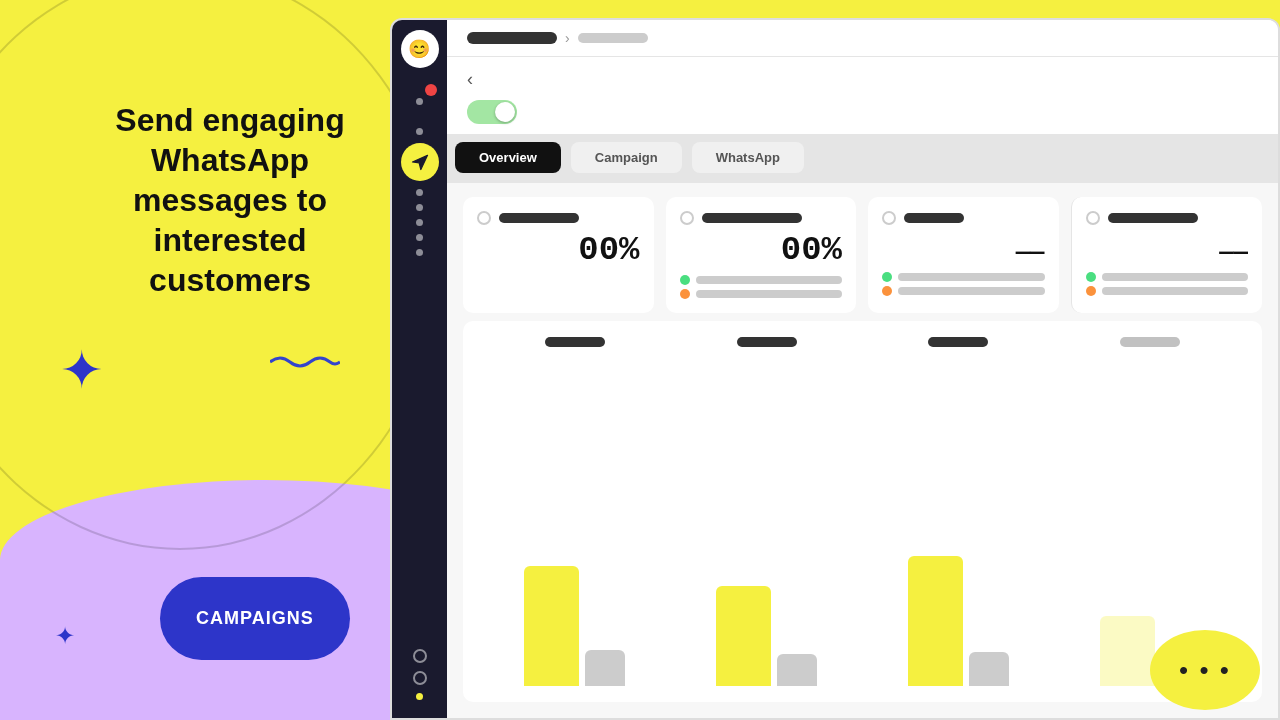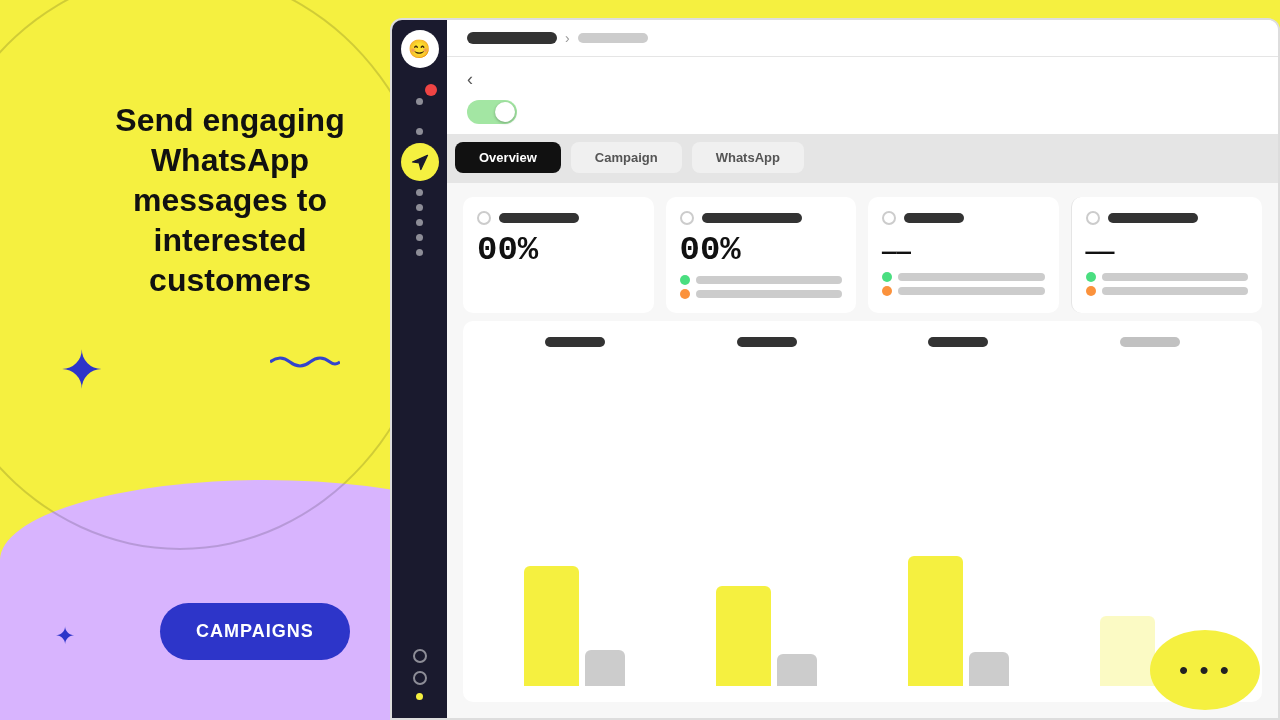--- a/index.html
+++ b/index.html
@@ -81,21 +81,21 @@
     .campaigns-btn {
       position: absolute;
       bottom: 60px;
       left: 160px;
       z-index: 20;
       background: #2d35c9;
       color: #fff;
       font-weight: 800;
       font-size: 18px;
       letter-spacing: 1px;
-      padding: 18px 36px;
+      padding: 31px 36px;
       border-radius: 50px;
       border: none;
       cursor: pointer;
     }
 
     
     .star-small {
       position: absolute;
       bottom: 70px;
       left: 55px;
@@ -376,20 +376,21 @@
       border-radius: 5px;
       background: #333;
     }
 
     .stat-value {
       font-size: 34px;
       font-weight: 800;
       color: #111;
       margin: 4px 0;
       font-family: 'Courier New', monospace;
+      text-align: right;
     }
 
     .stat-legends {
       display: flex;
       flex-direction: column;
       gap: 4px;
       margin-top: 6px;
     }
 
     .stat-legend-item {

